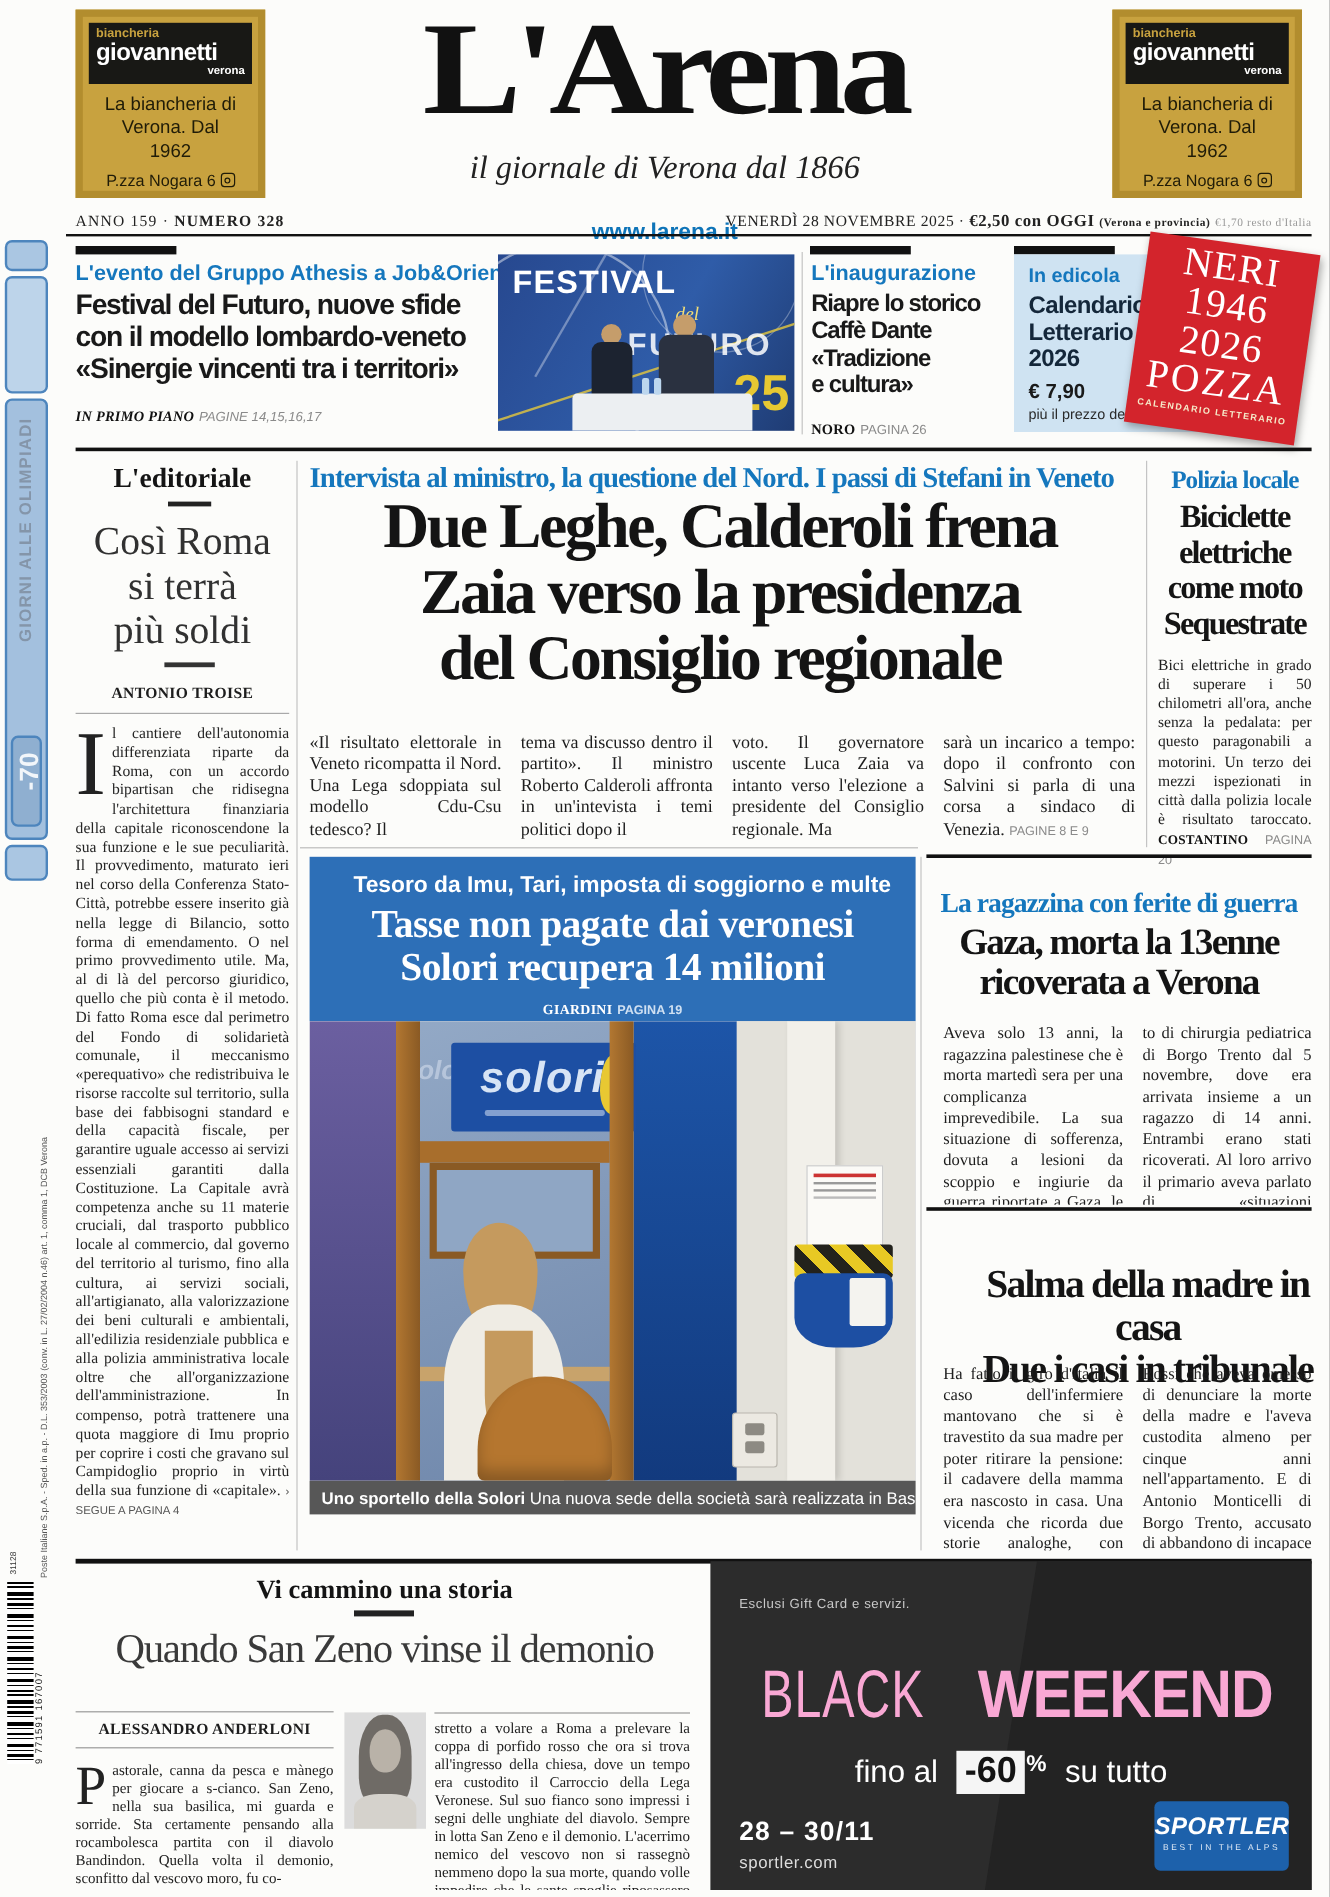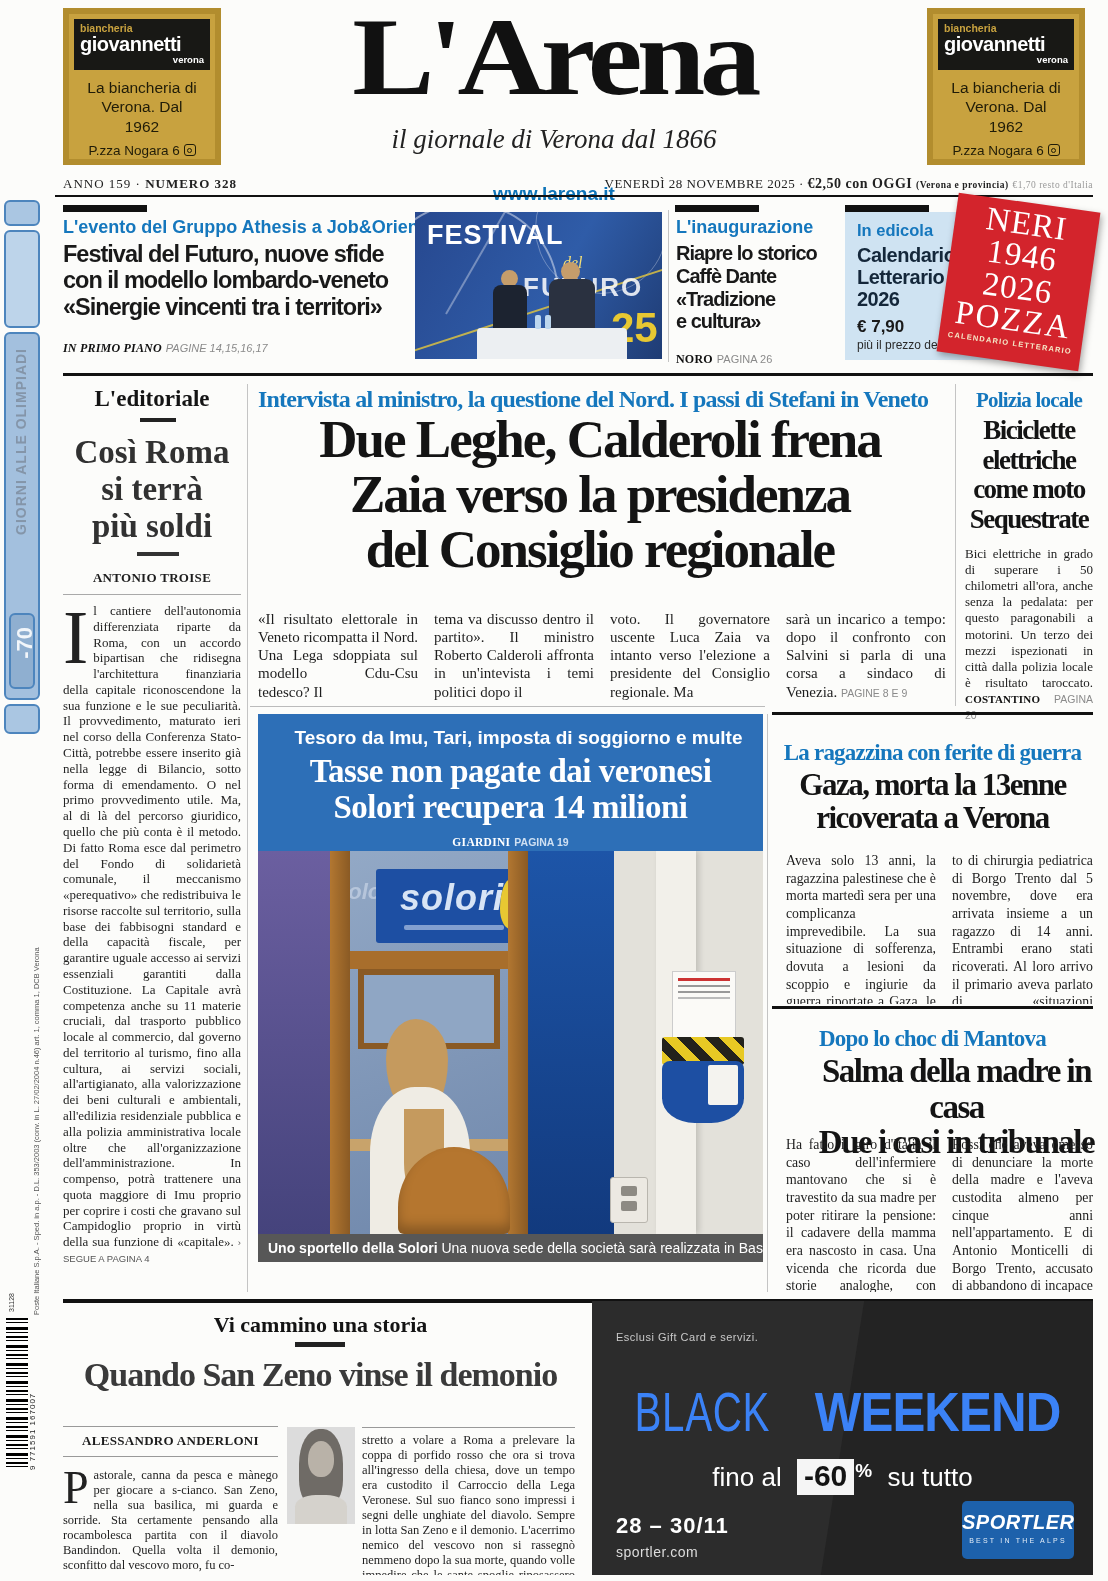--- a/index.html
+++ b/index.html
@@ -6,21 +6,21 @@
   #page{position:relative;width:1108px;height:1581px;background:#fcfcfa;overflow:hidden;
         font-family:"Liberation Serif",serif;color:#1d1d1d;}
   .abs{position:absolute;}
   .sans{font-family:"Liberation Sans",sans-serif;}
   .center{text-align:center;}
   .jus{text-align:justify;}
   .k-sans{font-family:"Liberation Sans",sans-serif;font-weight:bold;color:#1577bd;}
   .k-serif{font-weight:bold;color:#1577bd;letter-spacing:-0.8px;}
   .h-sans{font-family:"Liberation Sans",sans-serif;font-weight:bold;color:#191919;letter-spacing:-1px;}
   .h-serif{font-weight:bold;color:#141414;}
-  .h-light{font-weight:bold;color:#3a3a3a;}
+  .h-light{font-weight:normal;color:#3a3a3a;}
   .line{position:absolute;background:#c4c4c4;}
   .rule{position:absolute;background:#111;}
   .marker{position:absolute;height:7px;background:#111;}
   .blk{display:block;}
   .by-b{font-weight:bold;font-size:12px;color:#111;letter-spacing:0.2px;}
   .by-p{font-family:"Liberation Sans",sans-serif;font-size:11px;color:#8a8a8a;font-weight:normal;}
   .vtext{writing-mode:vertical-lr;transform:rotate(180deg);}
   .adbox{position:absolute;width:158px;height:157px;background:#c8a23f;border:6px solid #b28d2e;box-sizing:border-box;}
   .ad-black{background:#181815;margin:5px 5px 0 5px;padding:3px 6px 5px 6px;}
   .ad-top{display:block;color:#c8a23f;font-family:"Liberation Sans",sans-serif;font-weight:bold;font-size:10.5px;}
@@ -270,21 +270,20 @@
     <span class="blk">ricoverata a Verona</span>
   </div>
   <div class="abs jus" style="left:786px;top:852px;width:150px;height:152px;overflow:hidden;font-size:13.8px;line-height:1.28;">Aveva solo 13 anni, la ragazzina palestinese che è morta martedì sera per una complicanza imprevedibile. La sua situazione di sofferenza, dovuta a lesioni da scoppio e ingiurie da guerra riportate a Gaza, le aveva compromesso un rene. Era ricoverata nel repar-</div>
   <div class="abs jus" style="left:952px;top:852px;width:141px;height:152px;overflow:hidden;font-size:13.8px;line-height:1.28;">
     <span>to di chirurgia pediatrica di Borgo Trento dal 5 novembre, dove era arrivata insieme a un ragazzo di 14 anni. Entrambi erano stati ricoverati. Al loro arrivo il primario aveva parlato di «situazioni importanti». La ragazzina non ce l'ha fatta.</span>
     
     
   </div>
 
   <div class="rule" style="left:772px;top:1006px;width:321px;height:3px;"></div>
-  <div class="abs center k-serif" style="left:772px;top:1026px;width:321px;font-size:23px;">Dopo lo choc di Mantova</div>
   <div class="abs center h-serif" style="left:796px;top:1054px;width:321px;font-size:33px;line-height:1.08;letter-spacing:-1.5px;">
     <span class="blk">Salma della madre in casa</span>
     <span class="blk">Due i casi in tribunale</span>
   </div>
   <div class="abs jus" style="left:786px;top:1136px;width:150px;height:156px;overflow:hidden;font-size:13.8px;line-height:1.28;">Ha fatto il giro d'Italia il caso dell'infermiere mantovano che si è travestito da sua madre per poter ritirare la pensione: il cadavere della mamma era nascosto in casa. Una vicenda che ricorda due storie analoghe, con protagonisti due veronesi. Si tratta di Bernardo</div>
   <div class="abs jus" style="left:952px;top:1136px;width:141px;height:156px;overflow:hidden;font-size:13.8px;line-height:1.28;">
     <span>Rossi che aveva omesso di denunciare la morte della madre e l'aveva custodita almeno per cinque anni nell'appartamento. E di Antonio Monticelli di Borgo Trento, accusato di abbandono di incapace e occultamento di cadavere.</span>
     
     
   </div>
@@ -309,21 +308,21 @@
     <span class="dropcap" style="font-size:46px;padding-top:2px;">P</span><span>astorale, canna da pesca e mànego per giocare a s-cianco. San Zeno, nella sua basilica, mi guarda e sorride. Sta certamente pensando alla rocambolesca partita con il diavolo Bandindon. Quella volta il demonio, sconfitto dal vescovo moro, fu co-</span>
   </div>
   <div class="abs jus" style="left:362px;top:1433px;width:213px;height:142px;overflow:hidden;font-size:12.5px;line-height:1.2;">
     <span>stretto a volare a Roma a prelevare la coppa di porfido rosso che ora si trova all'ingresso della chiesa, dove un tempo era custodito il Carroccio della Lega Veronese. Sul suo fianco sono impressi i segni delle unghiate del diavolo. Sempre in lotta San Zeno e il demonio. L'acerrimo nemico del vescovo non si rassegnò nemmeno dopo la sua morte, quando volle impedire che le sante spoglie riposassero nella nuova cripta.</span>
     
   </div>
 
   <div class="abs" style="left:592px;top:1301px;width:501px;height:274px;background:#2c2c2c;overflow:hidden;">
     <div class="abs" style="left:250px;top:-10px;width:340px;height:300px;background:#232323;transform:skewX(-9deg);"></div>
     <div class="abs sans" style="left:24px;top:30px;font-size:11px;color:#c9c9c9;letter-spacing:0.5px;">Esclusi Gift Card e servizi.</div>
-    <div class="abs center" style="left:0;top:78px;width:100%;color:#3b82f6;white-space:nowrap;">
+    <div class="abs center" style="left:0;top:78px;width:100%;color:#f9a8d4;white-space:nowrap;">
       <span class="sans" style="display:inline-block;font-size:56px;font-weight:normal;letter-spacing:1px;transform:scaleX(0.72);">BLACK</span><span class="sans" style="display:inline-block;font-size:56px;font-weight:bold;letter-spacing:-1px;transform:scaleX(0.88);margin-left:2px;">WEEKEND</span>
     </div>
     <div class="abs center sans" style="left:0;top:158px;width:100%;color:#fff;font-size:26px;">
       <span>fino al</span>
       <span style="display:inline-block;background:#f5f5f5;color:#141414;font-weight:bold;font-size:30px;padding:0 7px 2px 7px;margin:0 1px 0 8px;">-60</span><span style="display:inline-block;font-weight:bold;font-size:19px;position:relative;top:-9px;margin-right:8px;">%</span>
       <span>su tutto</span>
     </div>
     <div class="abs sans" style="left:24px;top:212px;font-weight:bold;font-size:22px;color:#fff;letter-spacing:1px;">28 – 30/11</div>
     <div class="abs sans" style="left:24px;top:243px;font-size:14px;color:#ddd;letter-spacing:0.5px;">sportler.com</div>
     <div class="abs center" style="left:370px;top:200px;width:112px;height:58px;background:#1d61ab;border-radius:5px;">

